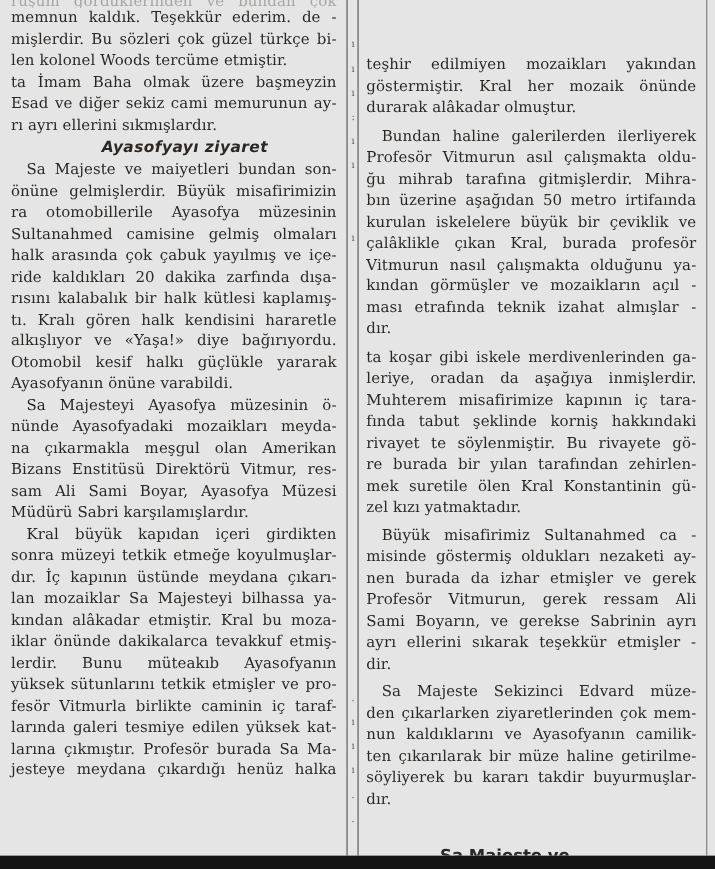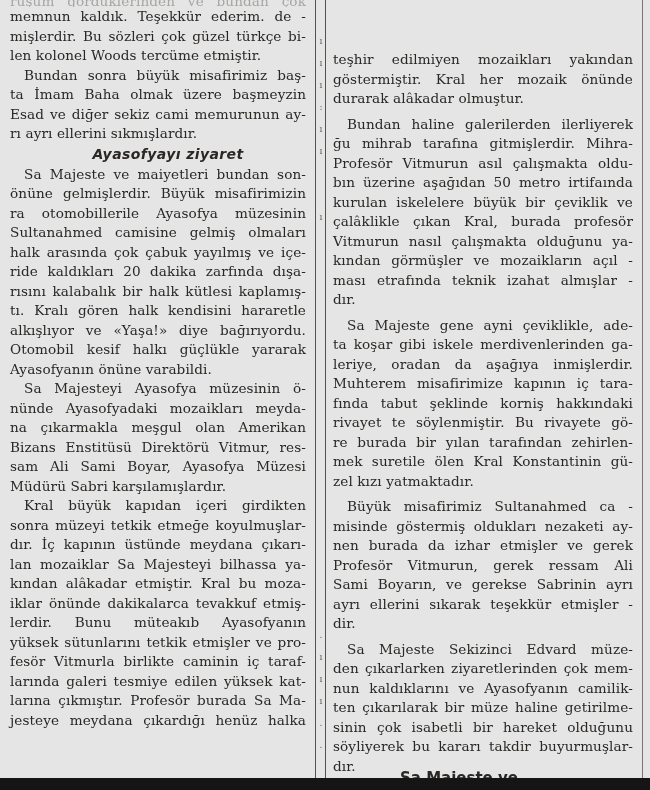--- a/index.html
+++ b/index.html
@@ -65,21 +65,20 @@
   <div class="col col-left">
     <span class="line partial">rüşüm gördüklerinden ve bundan çok</span>
 
     <div>
       <span class="line">memnun kaldık. Teşekkür ederim. de -</span>
       <span class="line">mişlerdir. Bu sözleri çok güzel türkçe bi-</span>
       <span class="line last">len kolonel Woods tercüme etmiştir.</span>
     </div>
 
     <div>
-      <span class="line indent">Bundan sonra büyük misafirimiz baş-</span>
       <span class="line">ta İmam Baha olmak  üzere başmeyzin</span>
       <span class="line">Esad ve diğer sekiz cami memurunun ay-</span>
       <span class="line last">rı ayrı ellerini sıkmışlardır.</span>
     </div>
 
     <span class="heading">Ayasofyayı ziyaret</span>
 
     <div>
       <span class="line indent">Sa Majeste ve maiyetleri bundan son-</span>
       <span class="line">önüne gelmişlerdir. Büyük misafirimizin</span>
@@ -125,33 +124,32 @@
 
   <div class="col col-right">
     <div>
       <span class="line">teşhir edilmiyen  mozaikları  yakından</span>
       <span class="line">göstermiştir.  Kral  her mozaik önünde</span>
       <span class="line last">durarak alâkadar olmuştur.</span>
     </div>
     <span class="gap"></span>
     <div>
       <span class="line indent">Bundan haline galerilerden ilerliyerek</span>
+      <span class="line">Profesör Vitmurun asıl çalışmakta oldu-</span>
       <span class="line">ğu mihrab tarafına gitmişlerdir. Mihra-</span>
-      <span class="line">Profesör Vitmurun asıl çalışmakta oldu-</span>
       <span class="line">bın üzerine aşağıdan 50 metro irtifaında</span>
       <span class="line">kurulan iskelelere büyük bir çeviklik ve</span>
       <span class="line">çalâklikle çıkan Kral, burada profesör</span>
       <span class="line">Vitmurun nasıl çalışmakta olduğunu ya-</span>
       <span class="line">kından görmüşler ve mozaikların açıl -</span>
       <span class="line">ması etrafında teknik izahat almışlar -</span>
       <span class="line last">dır.</span>
     </div>
     <span class="gap"></span>
     <div>
-      <span class="line indent">Sa Majeste gene ayni çeviklikle, ade-</span>
       <span class="line">ta koşar gibi iskele merdivenlerinden ga-</span>
       <span class="line">leriye, oradan da  aşağıya inmişlerdir.</span>
       <span class="line">Muhterem misafirimize kapının iç tara-</span>
       <span class="line">fında tabut şeklinde korniş hakkındaki</span>
       <span class="line">rivayet te söylenmiştir. Bu rivayete gö-</span>
       <span class="line">re burada bir yılan tarafından zehirlen-</span>
       <span class="line">mek suretile ölen Kral Konstantinin gü-</span>
       <span class="line last">zel kızı yatmaktadır.</span>
     </div>
     <span class="gap"></span>
@@ -163,21 +161,20 @@
       <span class="line">Sami Boyarın, ve gerekse Sabrinin ayrı</span>
       <span class="line">ayrı ellerini sıkarak teşekkür  etmişler -</span>
       <span class="line last">dir.</span>
     </div>
     <span class="gap"></span>
     <div>
       <span class="line indent">Sa Majeste Sekizinci Edvard müze-</span>
       <span class="line">den çıkarlarken ziyaretlerinden çok mem-</span>
       <span class="line">nun kaldıklarını ve Ayasofyanın camilik-</span>
       <span class="line">ten çıkarılarak bir müze haline getirilme-</span>
-      <span class="line">sinin çok isabetli bir hareket olduğunu</span>
       <span class="line">söyliyerek bu kararı takdir buyurmuşlar-</span>
       <span class="line last">dır.</span>
     </div>
   </div>
 
   <div class="cut-heading">Sa Majeste ve ...</div>
 
   <div class="rule rule-c"></div>
 </div>
 <div class="bottom-bar"></div>

